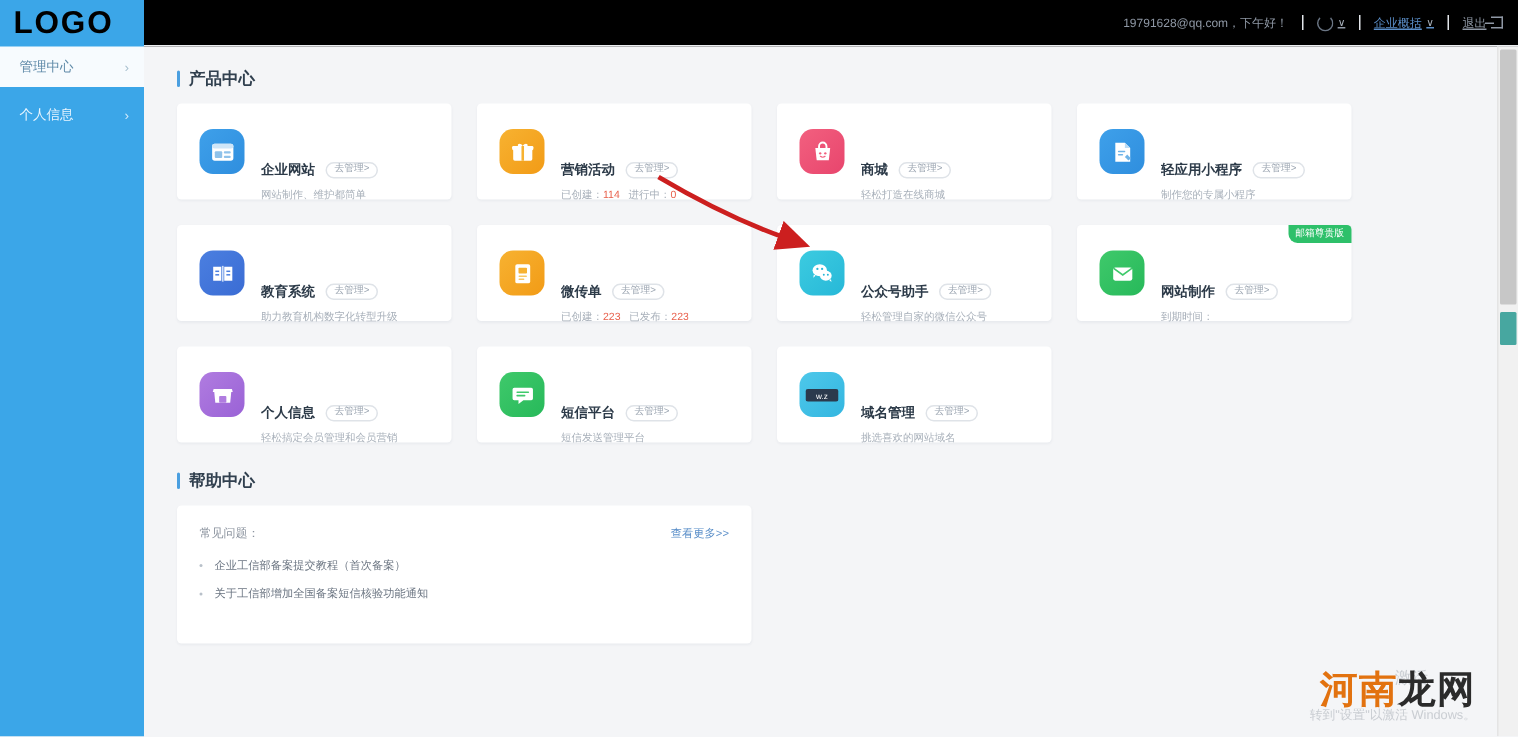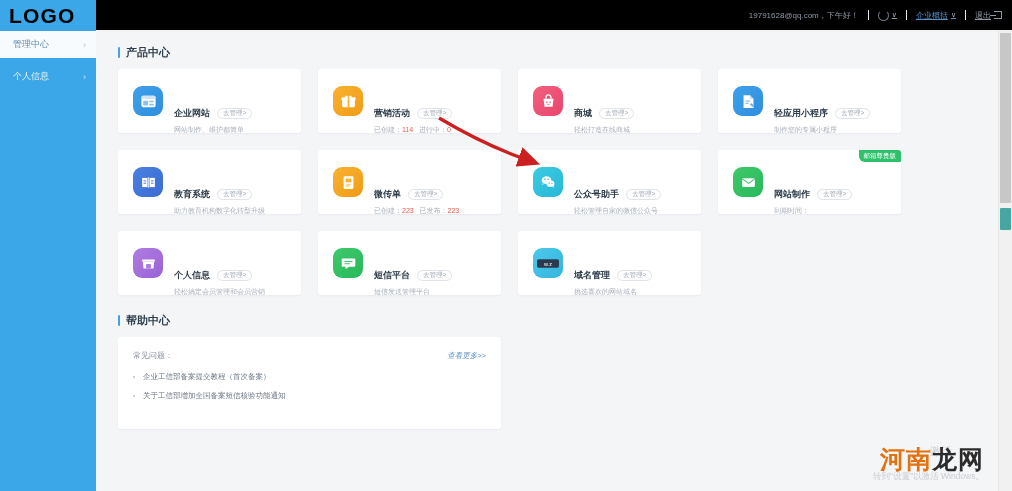--- a/index.html
+++ b/index.html
@@ -180,21 +180,21 @@
     background: #fff;
     border-radius: 3px;
     box-shadow: 0 1px 2px rgba(20,40,70,.05);
     padding: 13px 15px 0 15px;
     height: 92px;
   }
   .help-head {
     display: flex; align-items: center; justify-content: space-between;
   }
   .help-head .q { font-size: 8px; color: #8b939e; }
-  .help-head .more { font-size: 7.5px; color: #5b8fc9; cursor: pointer; font-style: italic; }
+  .help-head .more { font-size: 7.5px; color: #5b8fc9; cursor: pointer; }
   .help-list { margin-top: 11px; }
   .help-li {
     display: flex; align-items: center;
     font-size: 7.5px; color: #6c7683;
     margin-bottom: 9px;
     cursor: pointer;
   }
   .help-li .dot {
     width: 2px; height: 2px; border-radius: 50%;
     background: #b8c0c9; margin-right: 8px; flex: 0 0 2px;

